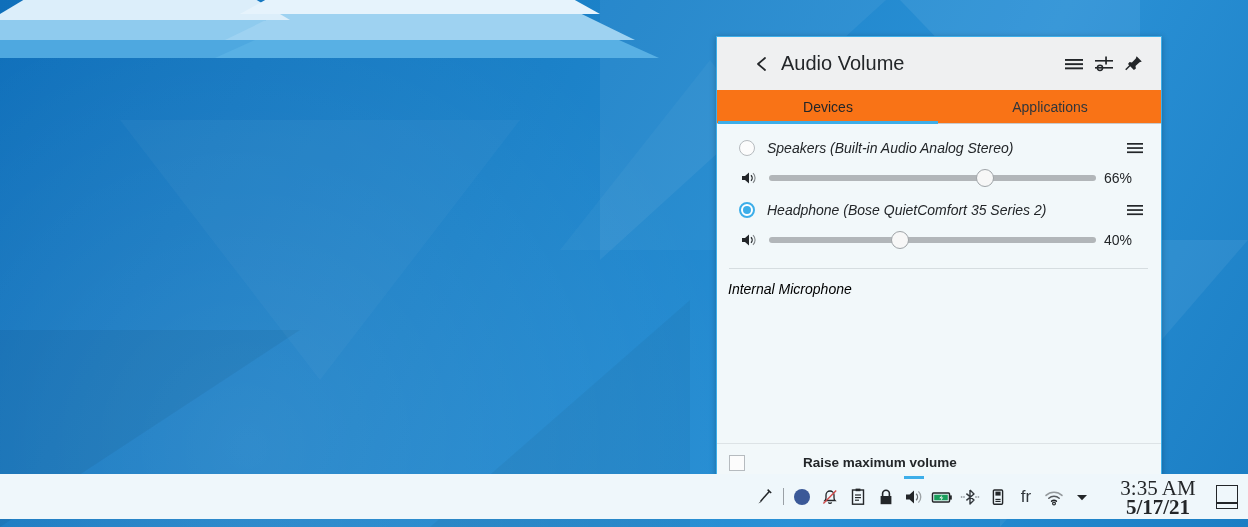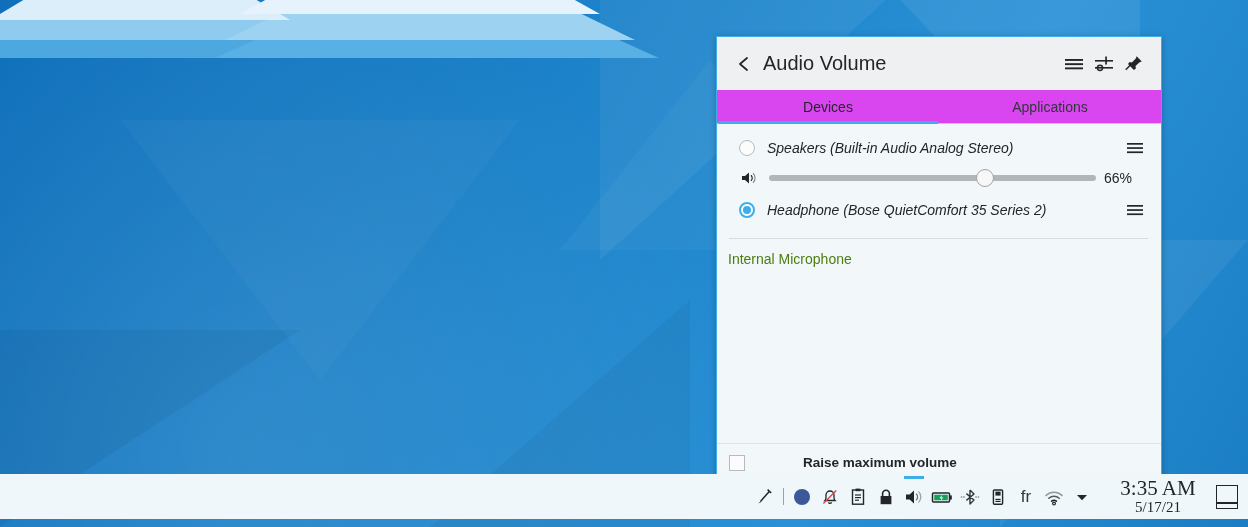--- a/index.html
+++ b/index.html
@@ -95,21 +95,21 @@
     width: 446px; height: 446px;
     background: #eff0f1;
     border: 1px solid #3daee9;
     box-sizing: border-box;
     box-shadow: 0 1px 6px rgba(0,0,0,0.25);
     display: flex; flex-direction: column;
   }
   #applet-header {
     height: 53px;
     display: flex; align-items: center;
-    padding: 0 12px 0 14px;
+    padding: 0 12px 0 32px;
     background: #eff0f1;
     flex: none;
   }
   #back-button {
     width: 26px; height: 26px;
     display: flex; align-items: center; justify-content: center;
     cursor: pointer;
     color: #232629;
   }
   #applet-title {
@@ -123,21 +123,21 @@
     width: 30px; height: 30px;
     display: flex; align-items: center; justify-content: center;
     cursor: pointer;
     color: #232629;
   }
 
   
   #tabbar {
     display: flex;
     height: 33px;
-    background: #d946ef;
+    background: #f97316;
     flex: none;
     border-bottom: 1px solid #c8cacb;
     position: relative;
   }
   .tab {
     flex: 1;
     display: flex; align-items: center; justify-content: center;
     font-size: 14px;
     color: #31363b;
     cursor: pointer;
@@ -260,22 +260,23 @@
     margin-left: 8px;
     margin-right: 3px;
   }
   .separator {
     height: 1px;
     background: #d6dde0;
     margin: 14px 13px 0 12px;
   }
   .section-label {
     font-size: 14px;
-    color: #4d7c0f;
+    color: #000000;
     padding: 12px 12px 0 11px;
+    font-style: italic;
   }
 
   
   #footer {
     flex: none;
     height: 37px;
     background: #f2f8fa;
     border-top: 1px solid #dde3e6;
     display: flex;
     align-items: center;
@@ -337,24 +338,25 @@
     margin-left: 14px;
     cursor: pointer;
   }
   #clock-time {
     font-size: 21px;
     color: #232629;
     line-height: 22px;
     font-family: "Liberation Serif", serif;
   }
   #clock-date {
-    font-size: 15px;
+    font-size: 21px;
     color: #232629;
     line-height: 17px;
     font-family: "Liberation Serif", serif;
+    font-weight: bold;
   }
   #show-desktop {
     width: 42px; height: 45px;
     display: flex; align-items: center; justify-content: center;
     cursor: pointer;
   }
   #show-desktop-box {
     width: 22px; height: 24px;
     border: 1.5px solid #232629;
     box-sizing: border-box;
@@ -465,20 +467,34 @@
           <div class="radio selected"></div>
           <div class="device-name">Headphone (Bose QuietComfort 35 Series 2)</div>
           <div class="row-menu">
             <svg width="18" height="14" viewBox="0 0 18 14" aria-hidden="true">
               <rect x="1" y="2" width="16" height="1.7" fill="currentColor"></rect>
               <rect x="1" y="6.2" width="16" height="1.7" fill="currentColor"></rect>
               <rect x="1" y="10.4" width="16" height="1.7" fill="currentColor"></rect>
             </svg>
           </div>
         </div>
+        <div class="slider-row">
+          <div class="vol-icon">
+            <svg width="18" height="16" viewBox="0 0 18 16" aria-hidden="true">
+              <path d="M2 6 H5 L9 2.5 V13.5 L5 10 H2 Z" fill="currentColor"></path>
+              <path d="M11 5.2 a4 4 0 0 1 0 5.6" fill="none" stroke="currentColor" stroke-width="1.3"></path>
+              <path d="M13 3.2 a6.6 6.6 0 0 1 0 9.6" fill="none" stroke="currentColor" stroke-width="1.1" opacity="0.55"></path>
+            </svg>
+          </div>
+          <div class="slider">
+            <div class="groove"></div>
+            <div class="handle" style="left: 40%;"></div>
+          </div>
+          <div class="pct">40%</div>
+        </div>
       </div>
 
       <div class="separator"></div>
 
       <div>
         <div class="section-label">Internal Microphone</div>
       </div>
 
     </div>
 

